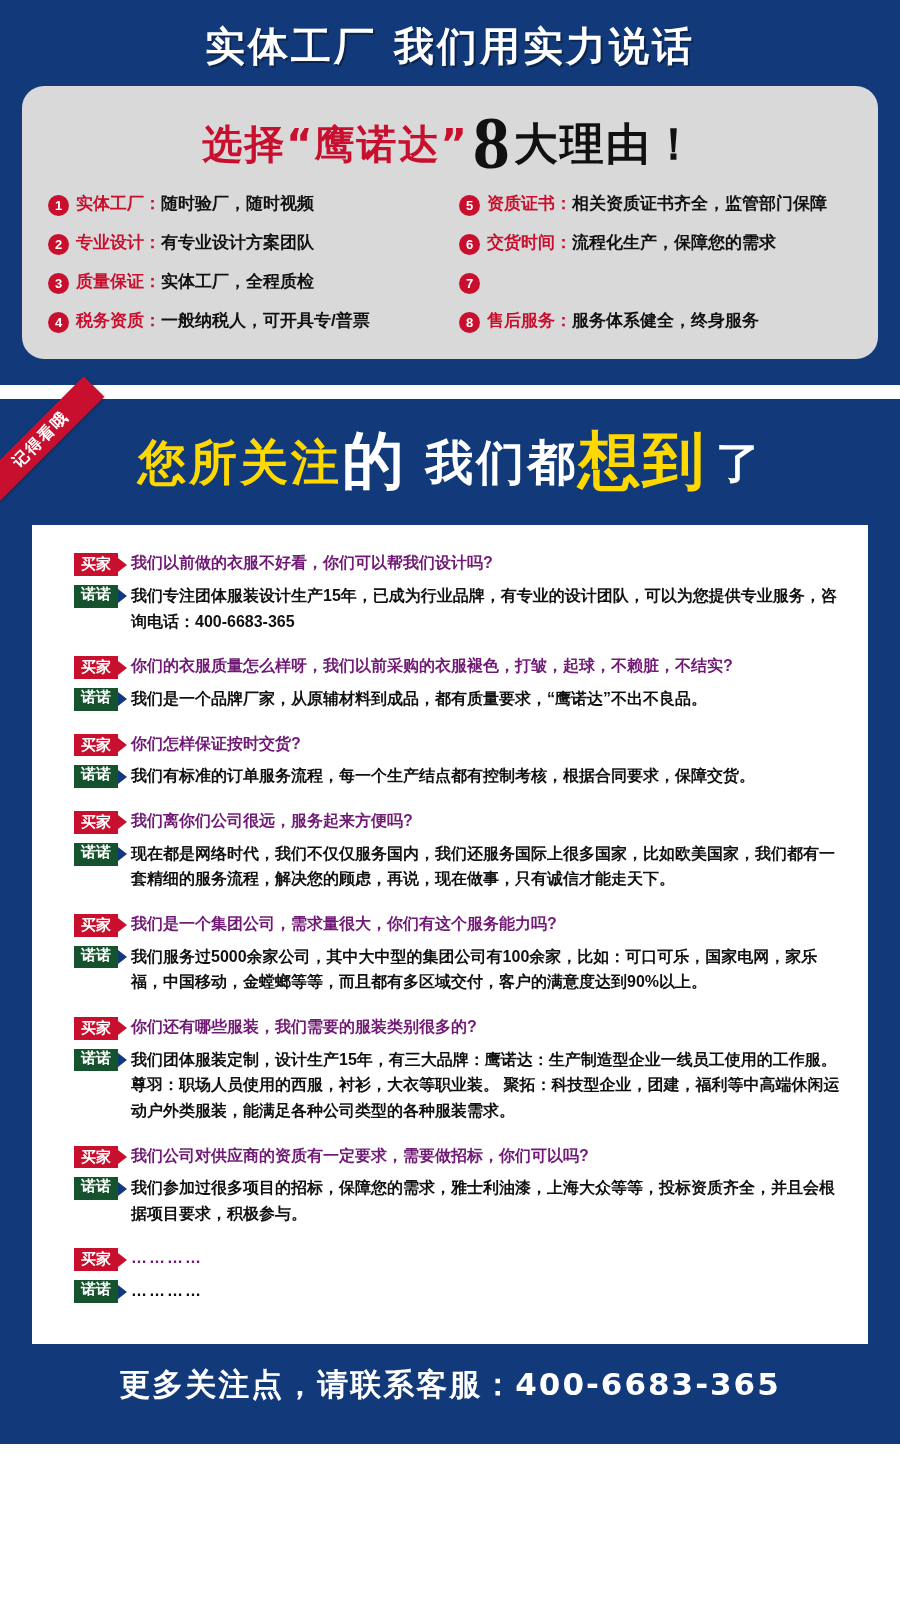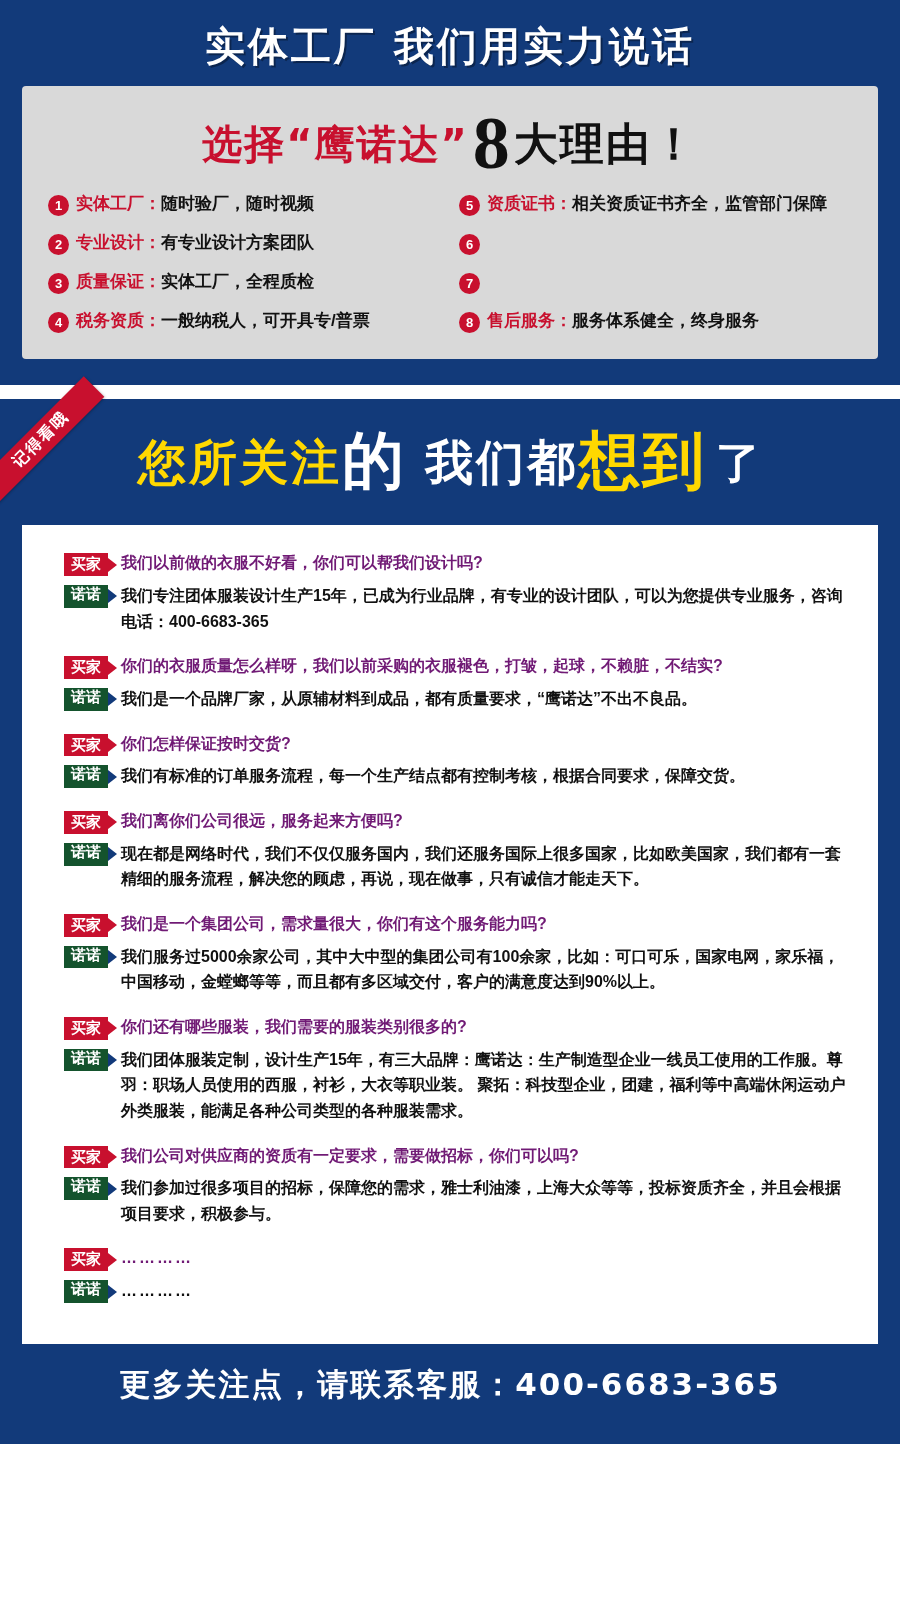--- a/index.html
+++ b/index.html
@@ -30,21 +30,21 @@
     font-size: 40px;
     font-weight: bold;
     letter-spacing: 3px;
     line-height: 1.3;
     text-shadow: 2px 2px 0 rgba(0,0,0,0.35);
     padding: 6px 0 14px 0;
     font-family: "DejaVu Sans", "Liberation Sans", sans-serif;
   }
   .reasons-card {
     background: #d9d9d9;
-    border-radius: 4px;
+    border-radius: 22px;
     padding: 22px 26px 26px 26px;
     box-sizing: border-box;
   }
   .reasons-head {
     text-align: center;
     white-space: nowrap;
     line-height: 1;
     padding: 6px 0 20px 0;
   }
   .reasons-head .red {
@@ -145,21 +145,21 @@
   }
   .sec2-title span { vertical-align: middle; font-weight: bold; }
   .t-y { color: #ffd800; font-size: 48px; letter-spacing: 3px; }
   .t-w { color: #ffffff; font-size: 62px; letter-spacing: 2px; }
   .t-w2 { color: #ffffff; font-size: 48px; letter-spacing: 3px; }
   .t-y2 { color: #ffd800; font-size: 62px; letter-spacing: 2px; }
   .t-w3 { color: #ffffff; font-size: 44px; letter-spacing: 2px; }
 
   .qa-card {
     background: #ffffff;
-    margin: 0 22px;
+    margin: 0 32px;
     padding: 26px 24px 20px 24px;
     box-sizing: border-box;
   }
   .qa-block { margin-bottom: 20px; }
   .qa-row {
     display: flex;
     align-items: flex-start;
     margin-bottom: 7px;
   }
   .tag {
@@ -239,20 +239,21 @@
         <div class="reason">
           <span class="rnum">5</span>
           <span><span class="rtitle">资质证书：</span><span class="rtext">相关资质证书齐全，监管部门保障</span></span>
         </div>
         <div class="reason">
           <span class="rnum">2</span>
           <span><span class="rtitle">专业设计：</span><span class="rtext">有专业设计方案团队</span></span>
         </div>
         <div class="reason">
           <span class="rnum">6</span>
+          <span><span class="rtitle">交货时间：</span><span class="rtext">流程化生产，保障您的需求</span></span>
         </div>
         <div class="reason">
           <span class="rnum">3</span>
           <span><span class="rtitle">质量保证：</span><span class="rtext">实体工厂，全程质检</span></span>
         </div>
         <div class="reason">
           <span class="rnum">7</span>
         </div>
         <div class="reason">
           <span class="rnum">4</span>

